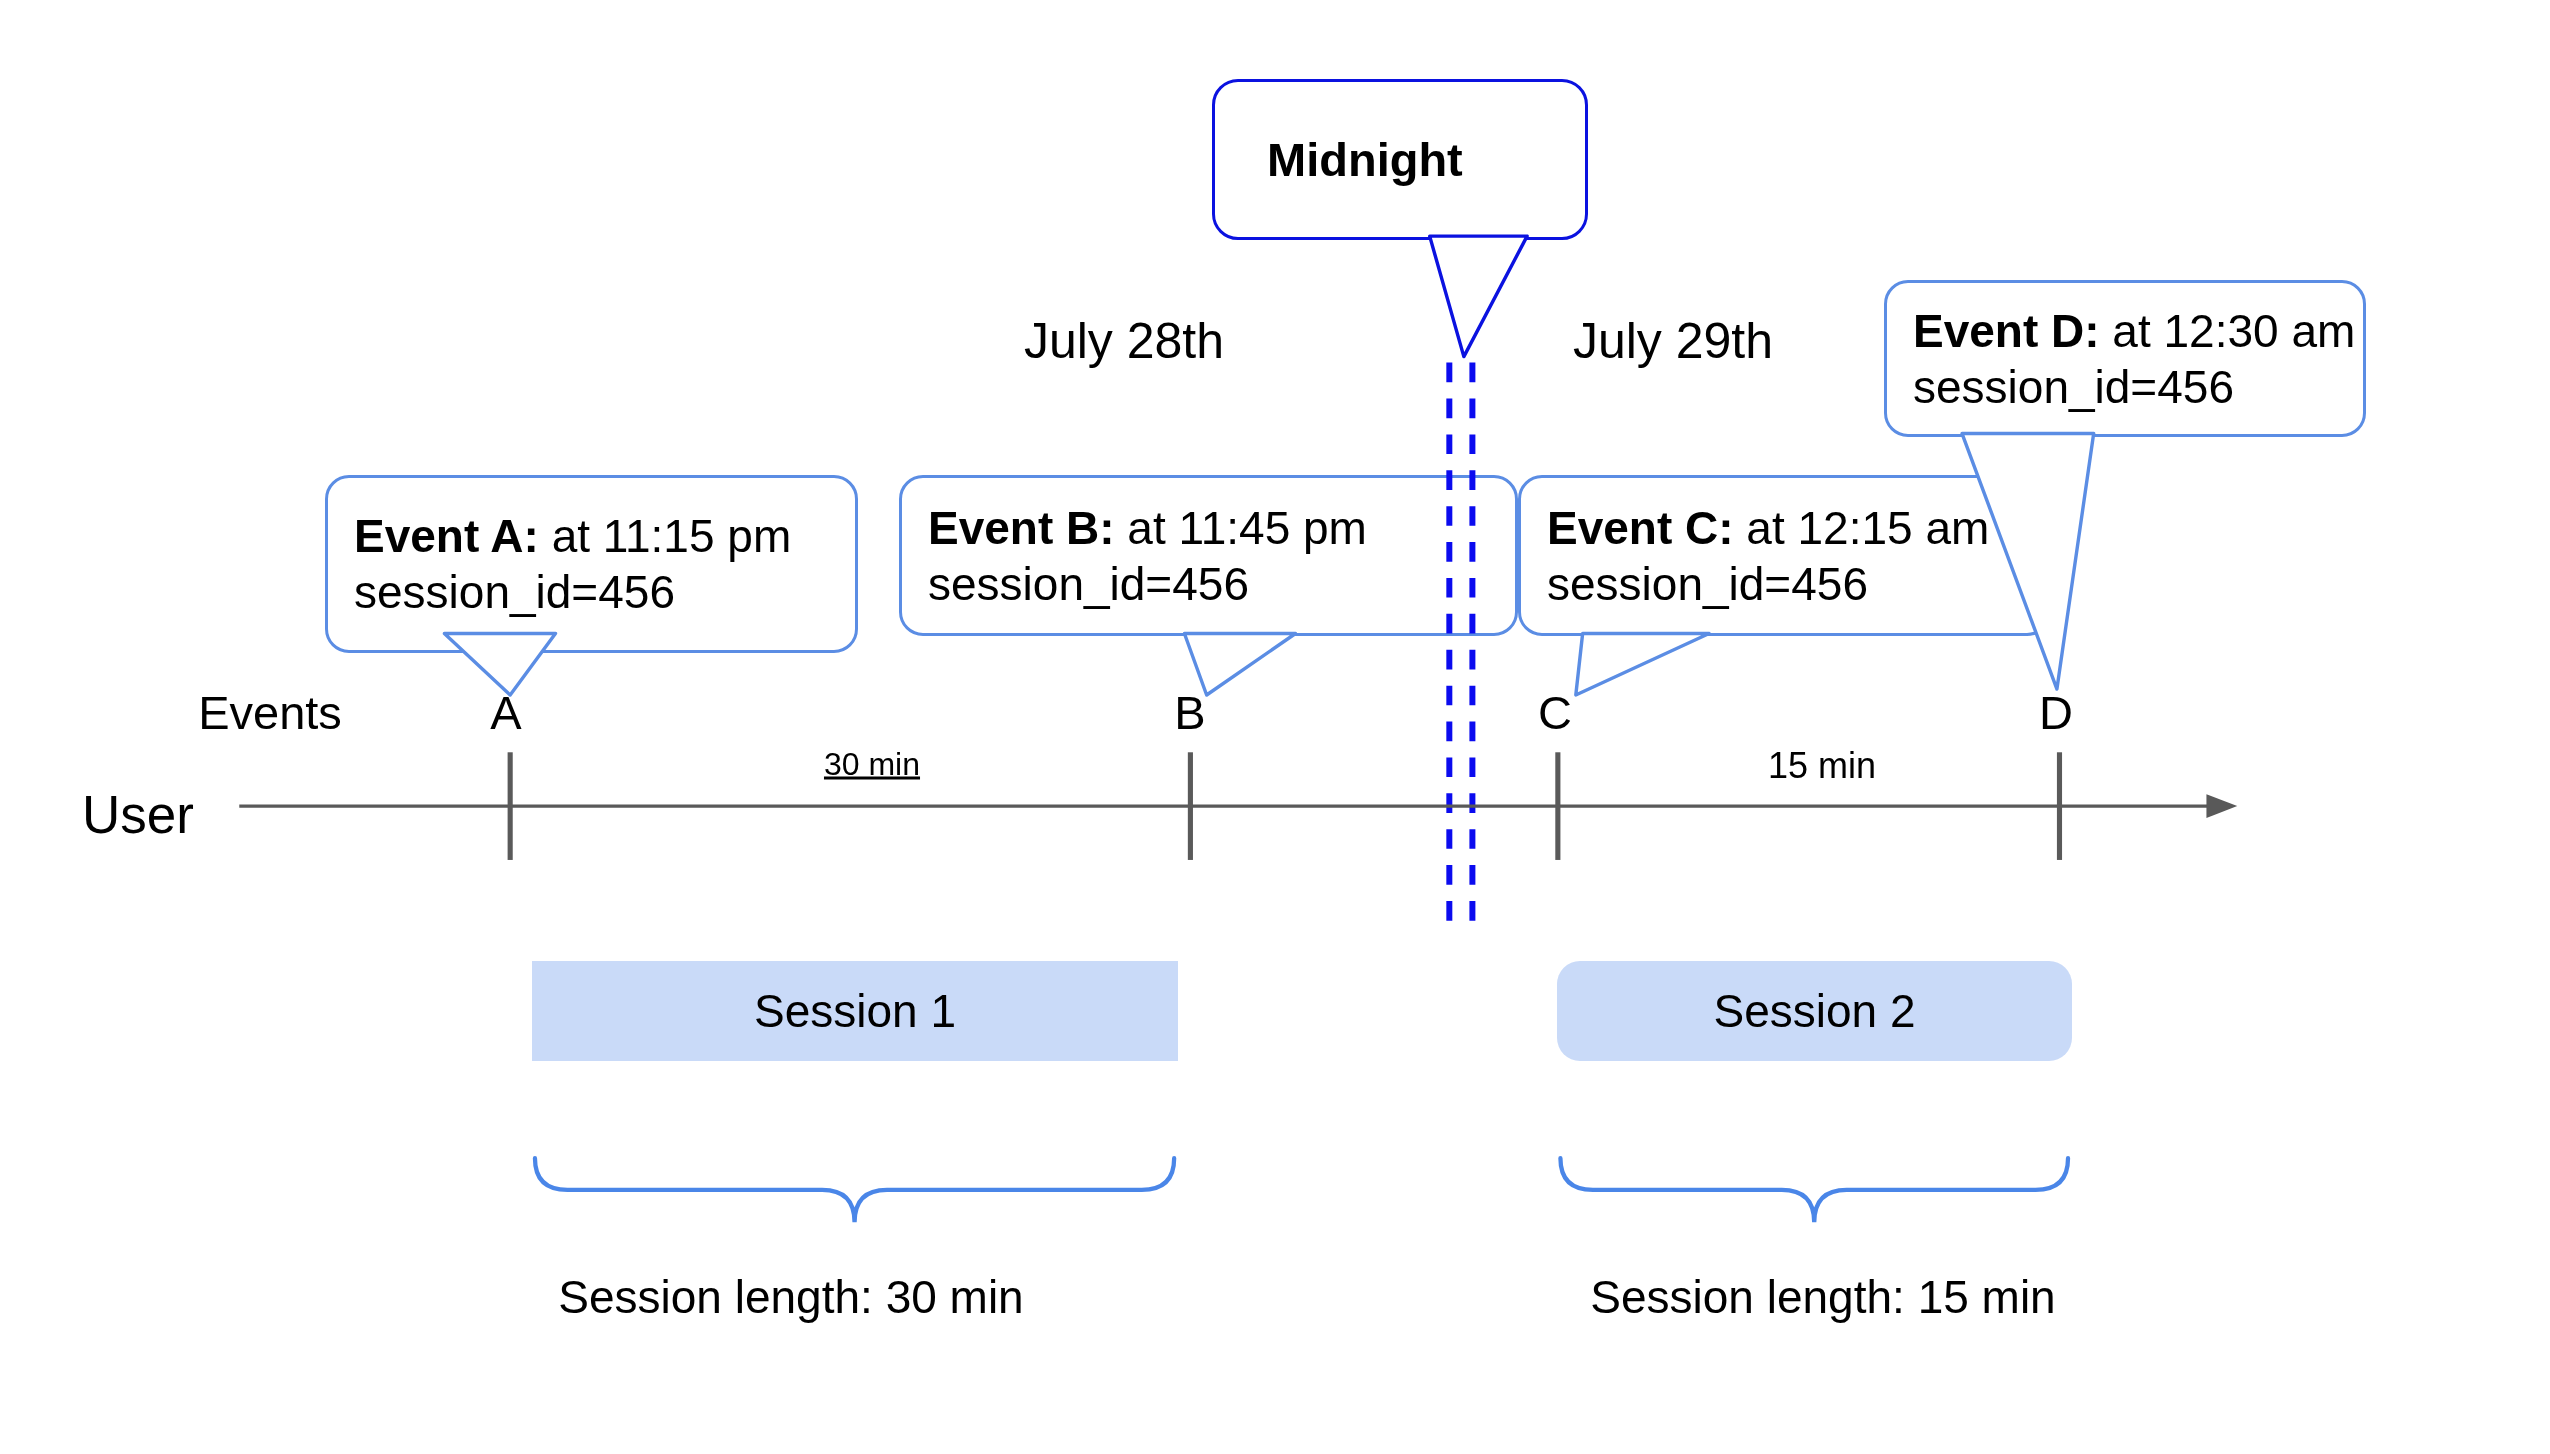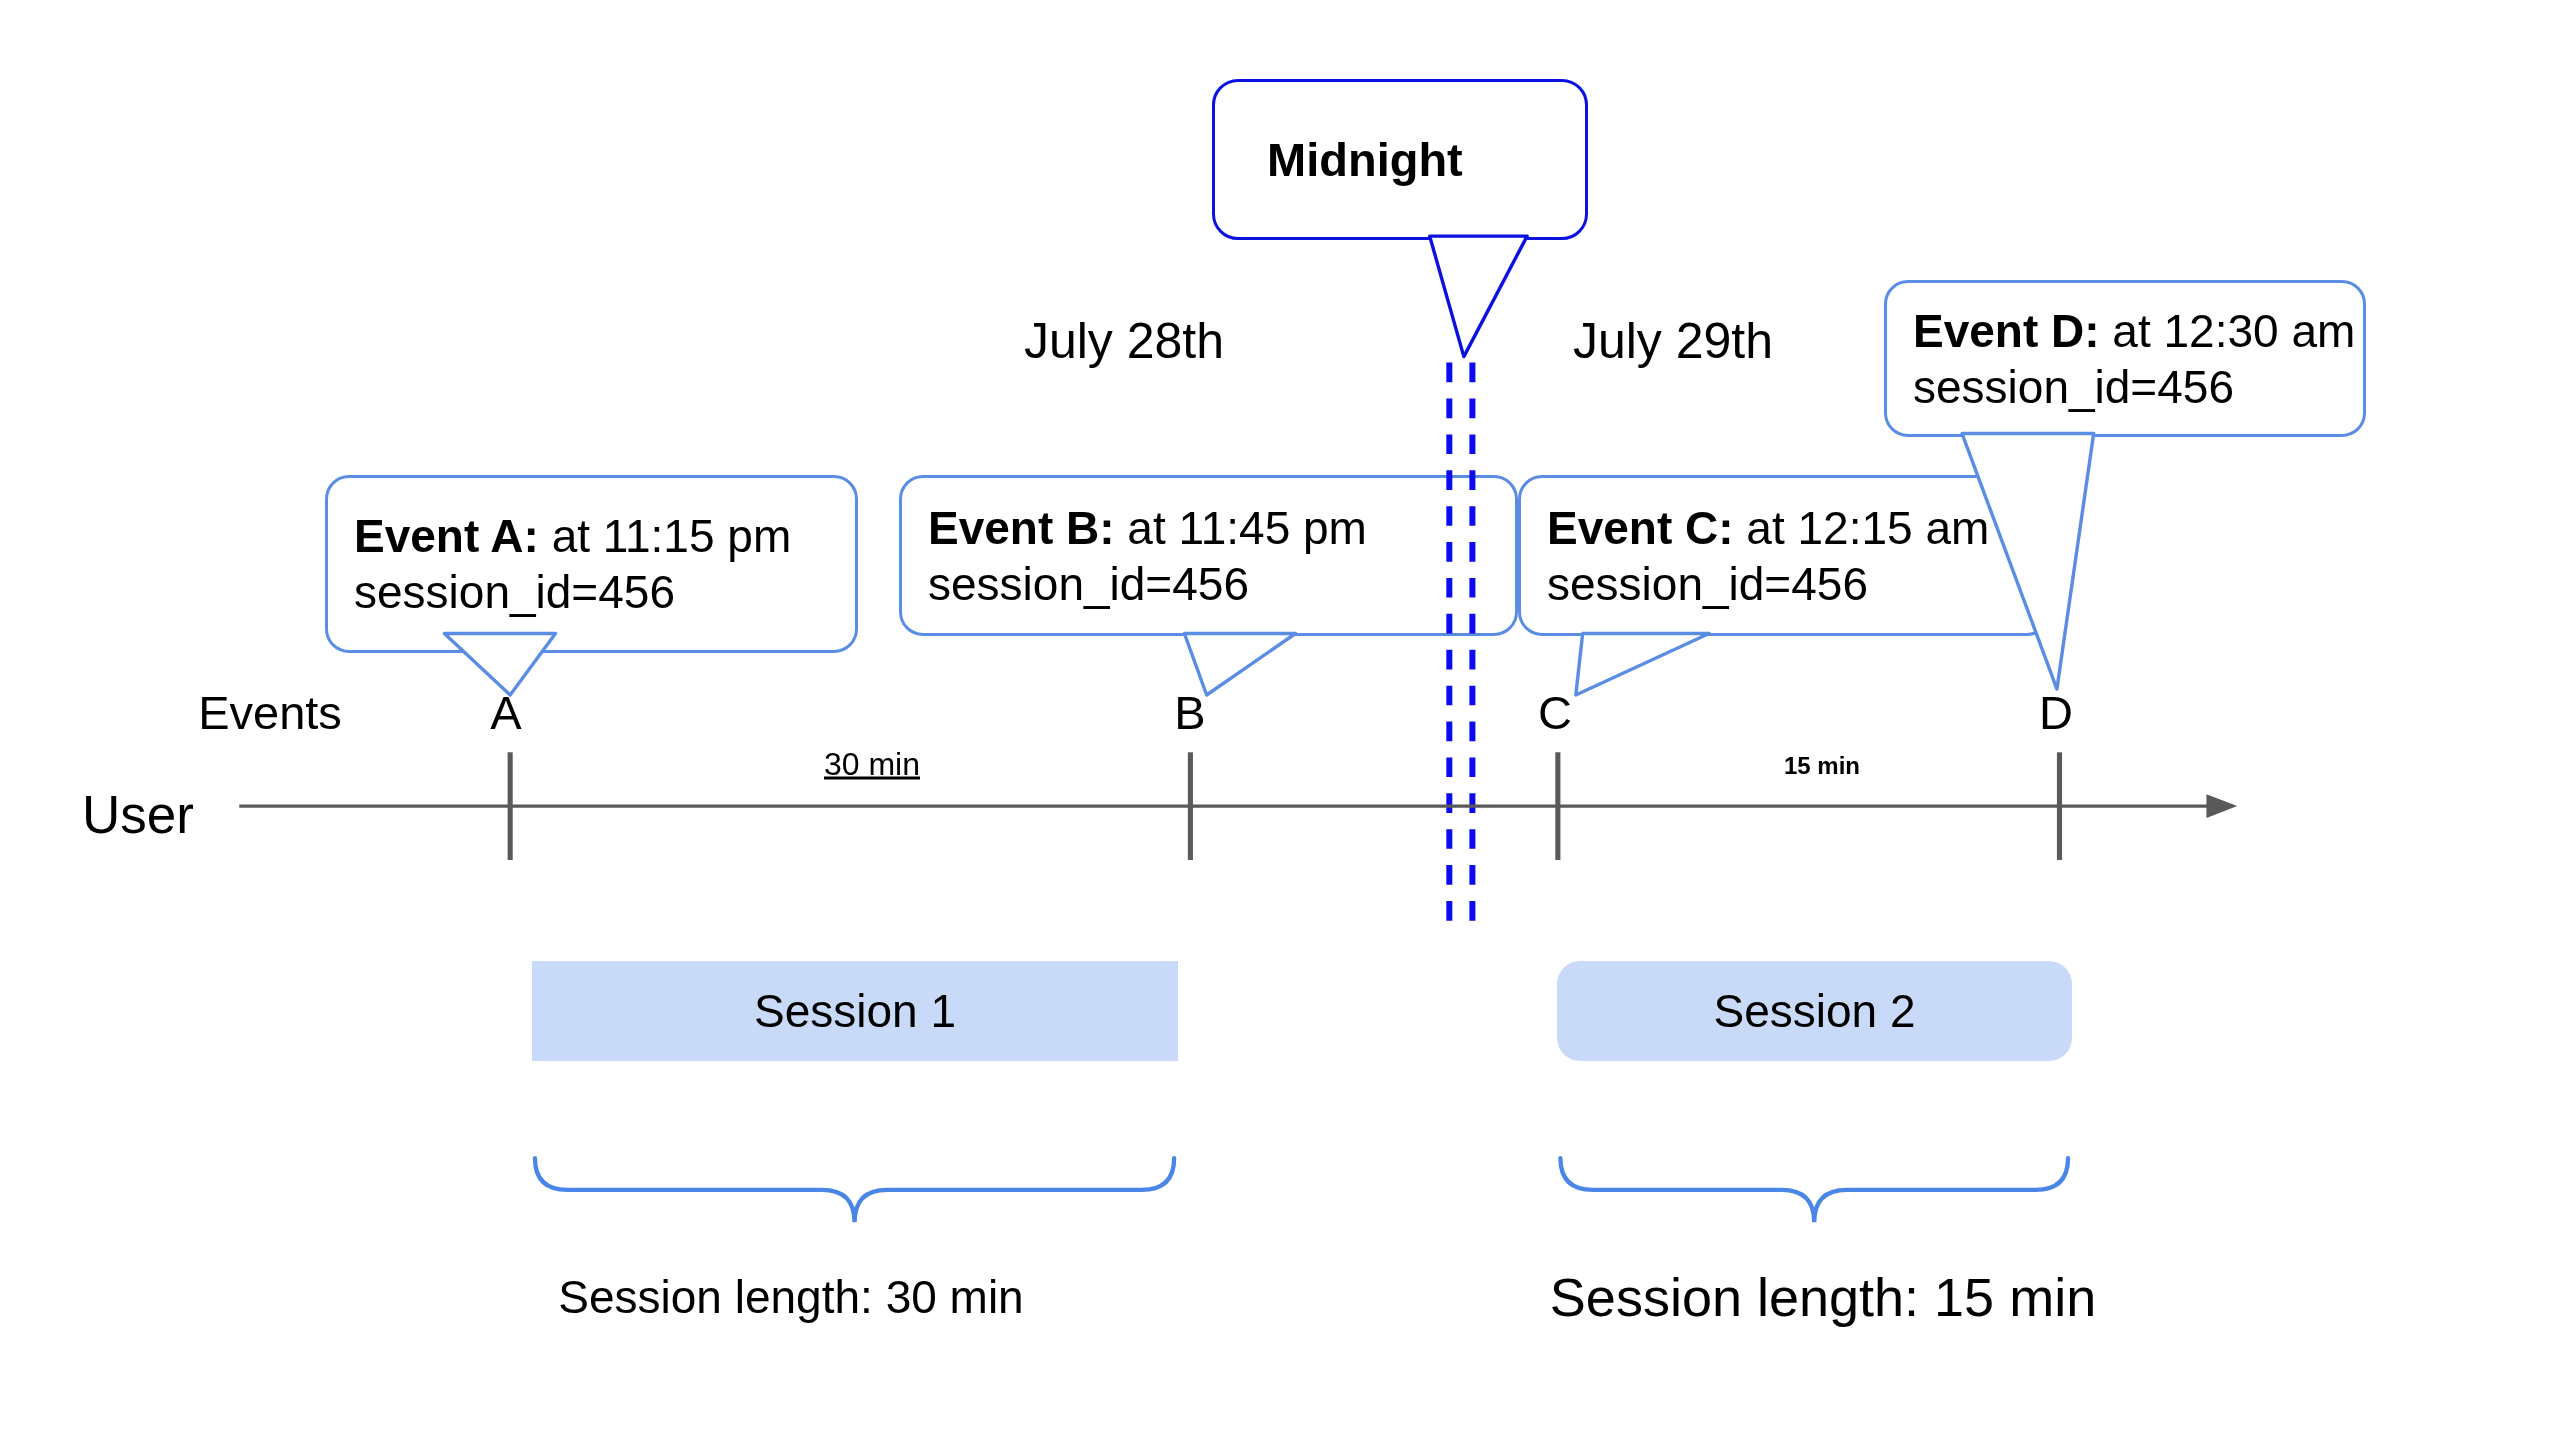--- a/index.html
+++ b/index.html
@@ -91,19 +91,19 @@
 
   <div class="ctr" style="left:270px;top:712px;font-size:47px;">Events</div>
   <div class="ctr" style="left:138px;top:814px;font-size:53px;">User</div>
 
   <div class="ctr" style="left:506px;top:712px;font-size:47px;">A</div>
   <div class="ctr" style="left:1190px;top:712px;font-size:47px;">B</div>
   <div class="ctr" style="left:1555px;top:712px;font-size:47px;">C</div>
   <div class="ctr" style="left:2056px;top:712px;font-size:47px;">D</div>
 
   <div class="ctr" style="left:872px;top:764px;font-size:32px;text-decoration:underline;">30 min</div>
-  <div class="ctr" style="left:1822px;top:766px;font-size:24px;font-weight:bold;">15 min</div>
+  <div class="ctr" style="left:1822px;top:766px;font-size:36px;">15 min</div>
 
   <div class="ctr" style="left:791px;top:1297px;font-size:46px;">Session length: 30 min</div>
-  <div class="ctr" style="left:1823px;top:1297px;font-size:54px;">Session length: 15 min</div>
+  <div class="ctr" style="left:1823px;top:1297px;font-size:46px;">Session length: 15 min</div>
 
 </div>
 
 
 </body></html>

